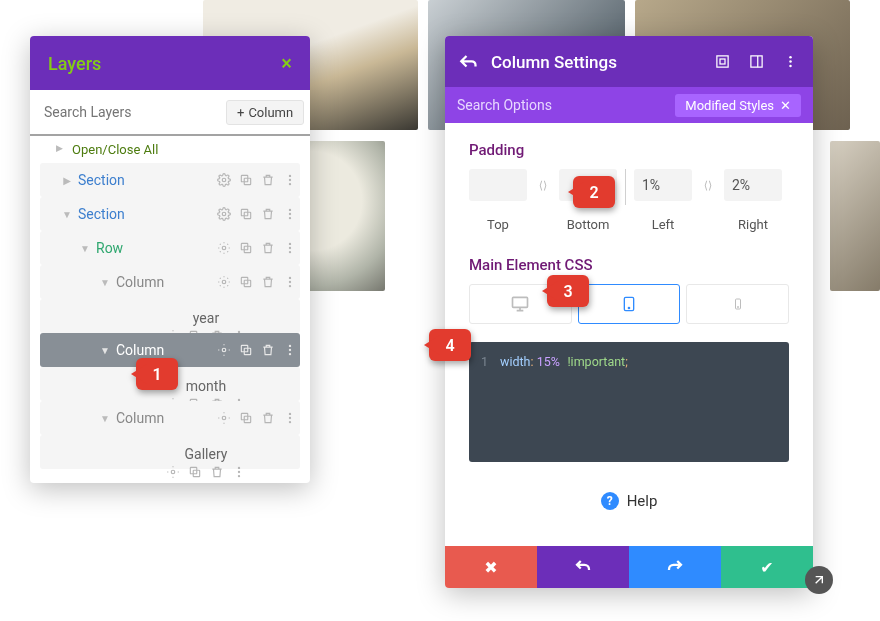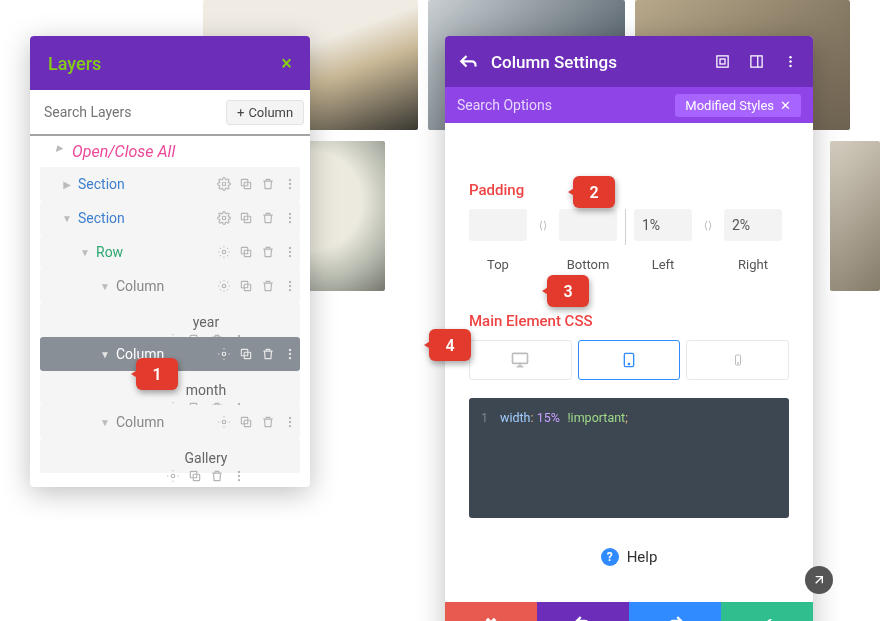--- a/index.html
+++ b/index.html
@@ -13,21 +13,21 @@
   .bg-img.i4 { left:203px; top:141px; width:182px; height:150px; background: radial-gradient(circle at 60% 40%, #eceadf 35%, #b0b4a8 60%, #45443e); }
   .bg-img.i5 { left:830px; top:141px; width:50px; height:150px; background: linear-gradient(135deg,#d6cfc1,#857b69); }
 
   
   .layers-panel { position:absolute; left:30px; top:36px; width:280px; background:#fff; box-shadow: 0 6px 28px rgba(0,0,0,0.25); border-radius:4px; overflow:hidden; color:#333; }
   .layers-header { background:#6c2eb9; color:#84cc16; height:54px; display:flex; align-items:center; justify-content:space-between; padding:0 18px; font-size:18px; font-weight:500; }
   .close-x { font-size:20px; cursor:pointer; }
   .search-row { display:flex; align-items:center; padding:8px 10px; border-bottom:2px solid #a3a3a3; }
   .search-input { flex:1; border:none; outline:none; font-size:14px; color:#999; padding:6px 4px; background:transparent; }
   .filter-btn { display:flex; align-items:center; gap:4px; background:#f4f4f4; border:1px solid #e3e3e3; padding:4px 10px; font-size:13px; border-radius:3px; cursor:pointer; color:#444; }
-  .openclose { font-size:16px; color:#ec4899; padding:6px 12px 6px 42px; position:relative;font-style:italic; }
+  .openclose { font-size:13px; color:#4d7c0f; padding:6px 12px 6px 42px; position:relative; }
   .openclose::before { content:"▶"; position:absolute; left:26px; top:7px; font-size:9px; color:#bbb; }
   .tree { padding: 0 10px 14px 10px; font-size:14px; }
   .node-row { display:flex; align-items:center; height:34px; border-radius:3px; position:relative; padding-left:8px; }
   .node-row.hl { background:#f5f5f5; }
   .node-row.sel { background:#888f96; color:#fff; }
   .caret { width:14px; font-size:10px; color:#bbb; display:inline-block; text-align:center; margin-right:4px; cursor:pointer; }
   .node-row.sel .caret { color:#e4e4e4; }
   .node-label { flex:1; cursor:pointer; }
   .node-label.blue { color:#3d7fce; }
   .node-label.green { color:#2fa76f; }
@@ -44,21 +44,21 @@
   .settings-panel { position:absolute; left:445px; top:36px; width:368px; background:#fff; box-shadow: 0 6px 28px rgba(0,0,0,0.25); border-radius:4px; overflow:hidden; color:#333; display:flex; flex-direction:column; }
   .settings-header { background:#6c2eb9; color:#fff; height:51px; display:flex; align-items:center; padding:0 12px; gap:12px; font-size:17px; font-weight:500; }
   .settings-header .spacer { flex:1; }
   .hdr-icn { width:22px; height:22px; display:flex; align-items:center; justify-content:center; cursor:pointer; font-size:15px; }
   .settings-sub { background:#8e44e6; height:36px; display:flex; align-items:center; padding:0 12px; }
   .sub-search { flex:1; background:transparent; border:none; color:#e7d6ff; font-size:14px; outline:none; }
   .sub-search::placeholder { color:#e7d6ff; }
   .mod-badge { background:#a864ff; color:#fff; font-size:13px; padding:4px 10px; border-radius:3px; display:flex; align-items:center; gap:6px; cursor:pointer; }
 
   .settings-body { padding:18px 24px 10px 24px; }
-  .body-label { font-size:15px; color:#ef4444; font-weight:500; margin-bottom:10px;margin-top:40px; }
+  .body-label { font-size:15px; color:#701a75; font-weight:500; margin-bottom:10px; }
   .pad-row { display:flex; gap:6px; margin-bottom:24px; align-items:flex-start; }
   .pad-group { position:relative; }
   .pad-input { width:58px; height:32px; background:#f3f3f3; border:none; border-radius:3px; text-align:left; padding:0 8px; font-size:14px; color:#555; }
   .pad-lbl { display:block; text-align:center; font-size:13px; color:#555; margin-top:16px; }
   .link-icn { width:20px; height:32px; display:flex; align-items:center; justify-content:center; color:#bbb; font-size:11px; }
   .sep-v { width:1px; background:#d0d0d0; align-self:stretch; height:36px; margin:0 2px; }
 
   .device-tabs { display:flex; gap:6px; margin-bottom:18px; }
   .dtab { flex:1; height:40px; border:1px solid #e8e8e8; border-radius:3px; display:flex; align-items:center; justify-content:center; color:#bdbdbd; cursor:pointer; background:#fff; }
   .dtab.active { border-color:#2f8bff; color:#2f8bff; }

